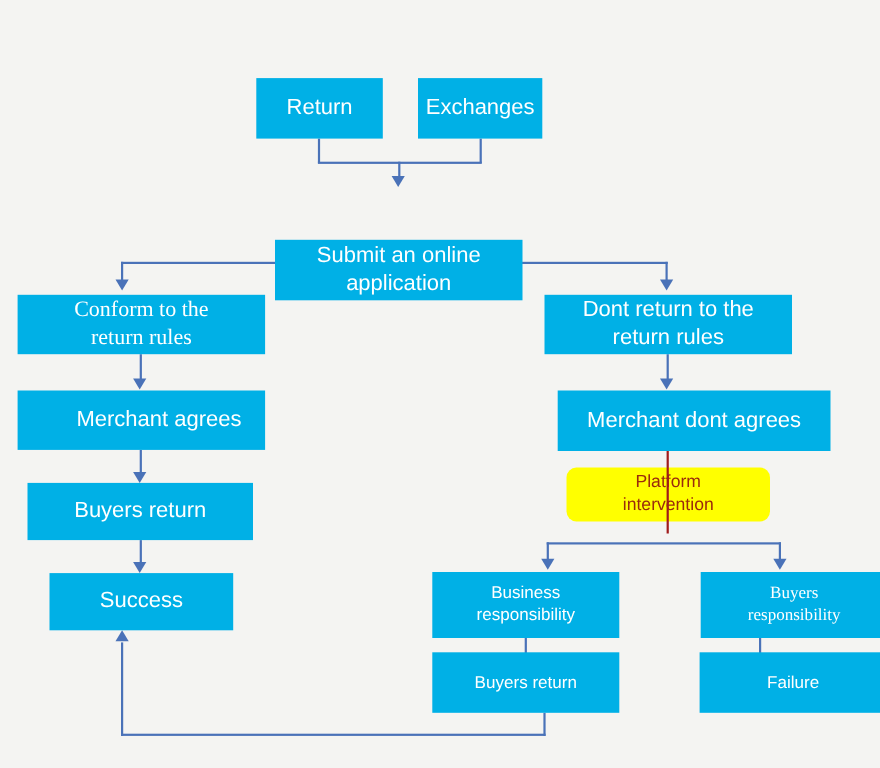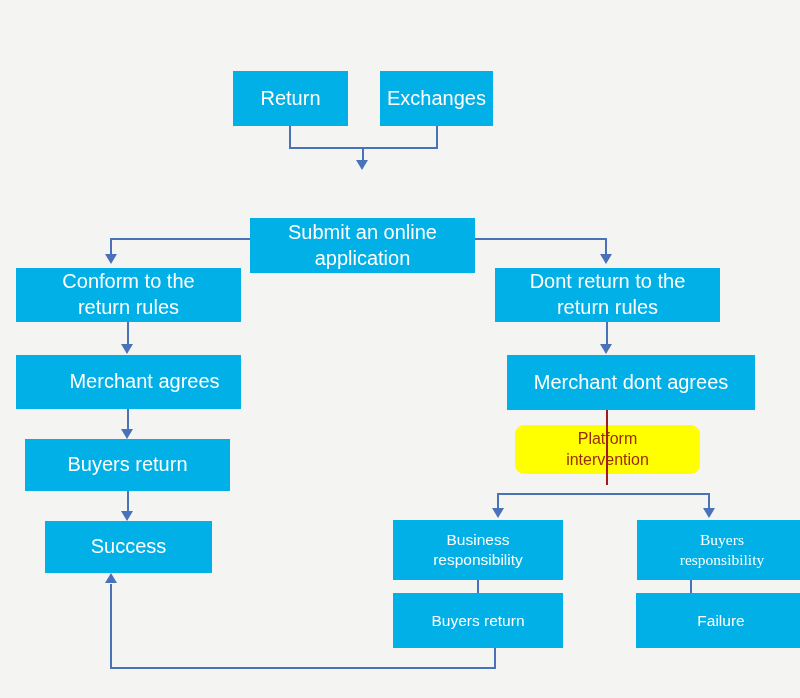--- a/index.html
+++ b/index.html
@@ -134,21 +134,21 @@
     </span>
   </div>
 
   <div class="line v" style="left:362px; top:225px; height:14px;"></div>
   <div class="line h" style="left:110px; top:238px; width:497px;"></div>
   <div class="line v" style="left:110px; top:238px; height:17px;"></div>
   <div class="line v" style="left:605px; top:238px; height:17px;"></div>
   <div class="arrow-down" style="left:105px; top:254px;"></div>
   <div class="arrow-down" style="left:600px; top:254px;"></div>
 
-  <div class="node" style="left:16px; top:268px; width:225px; height:54px;">
+  <div class="node" style="left:16px; top:268px; width:225px; height:54px;font-family:Liberation Serif, serif;">
     <span>
       <span>Conform to the</span><br>
       <span>return rules</span>
     </span>
   </div>
 
   <div class="line v" style="left:127px; top:322px; height:23px;"></div>
   <div class="arrow-down" style="left:121px; top:344px;"></div>
 
   <div class="node" style="left:16px; top:355px; width:225px; height:54px;padding-left:36px;">Merchant agrees</div>

